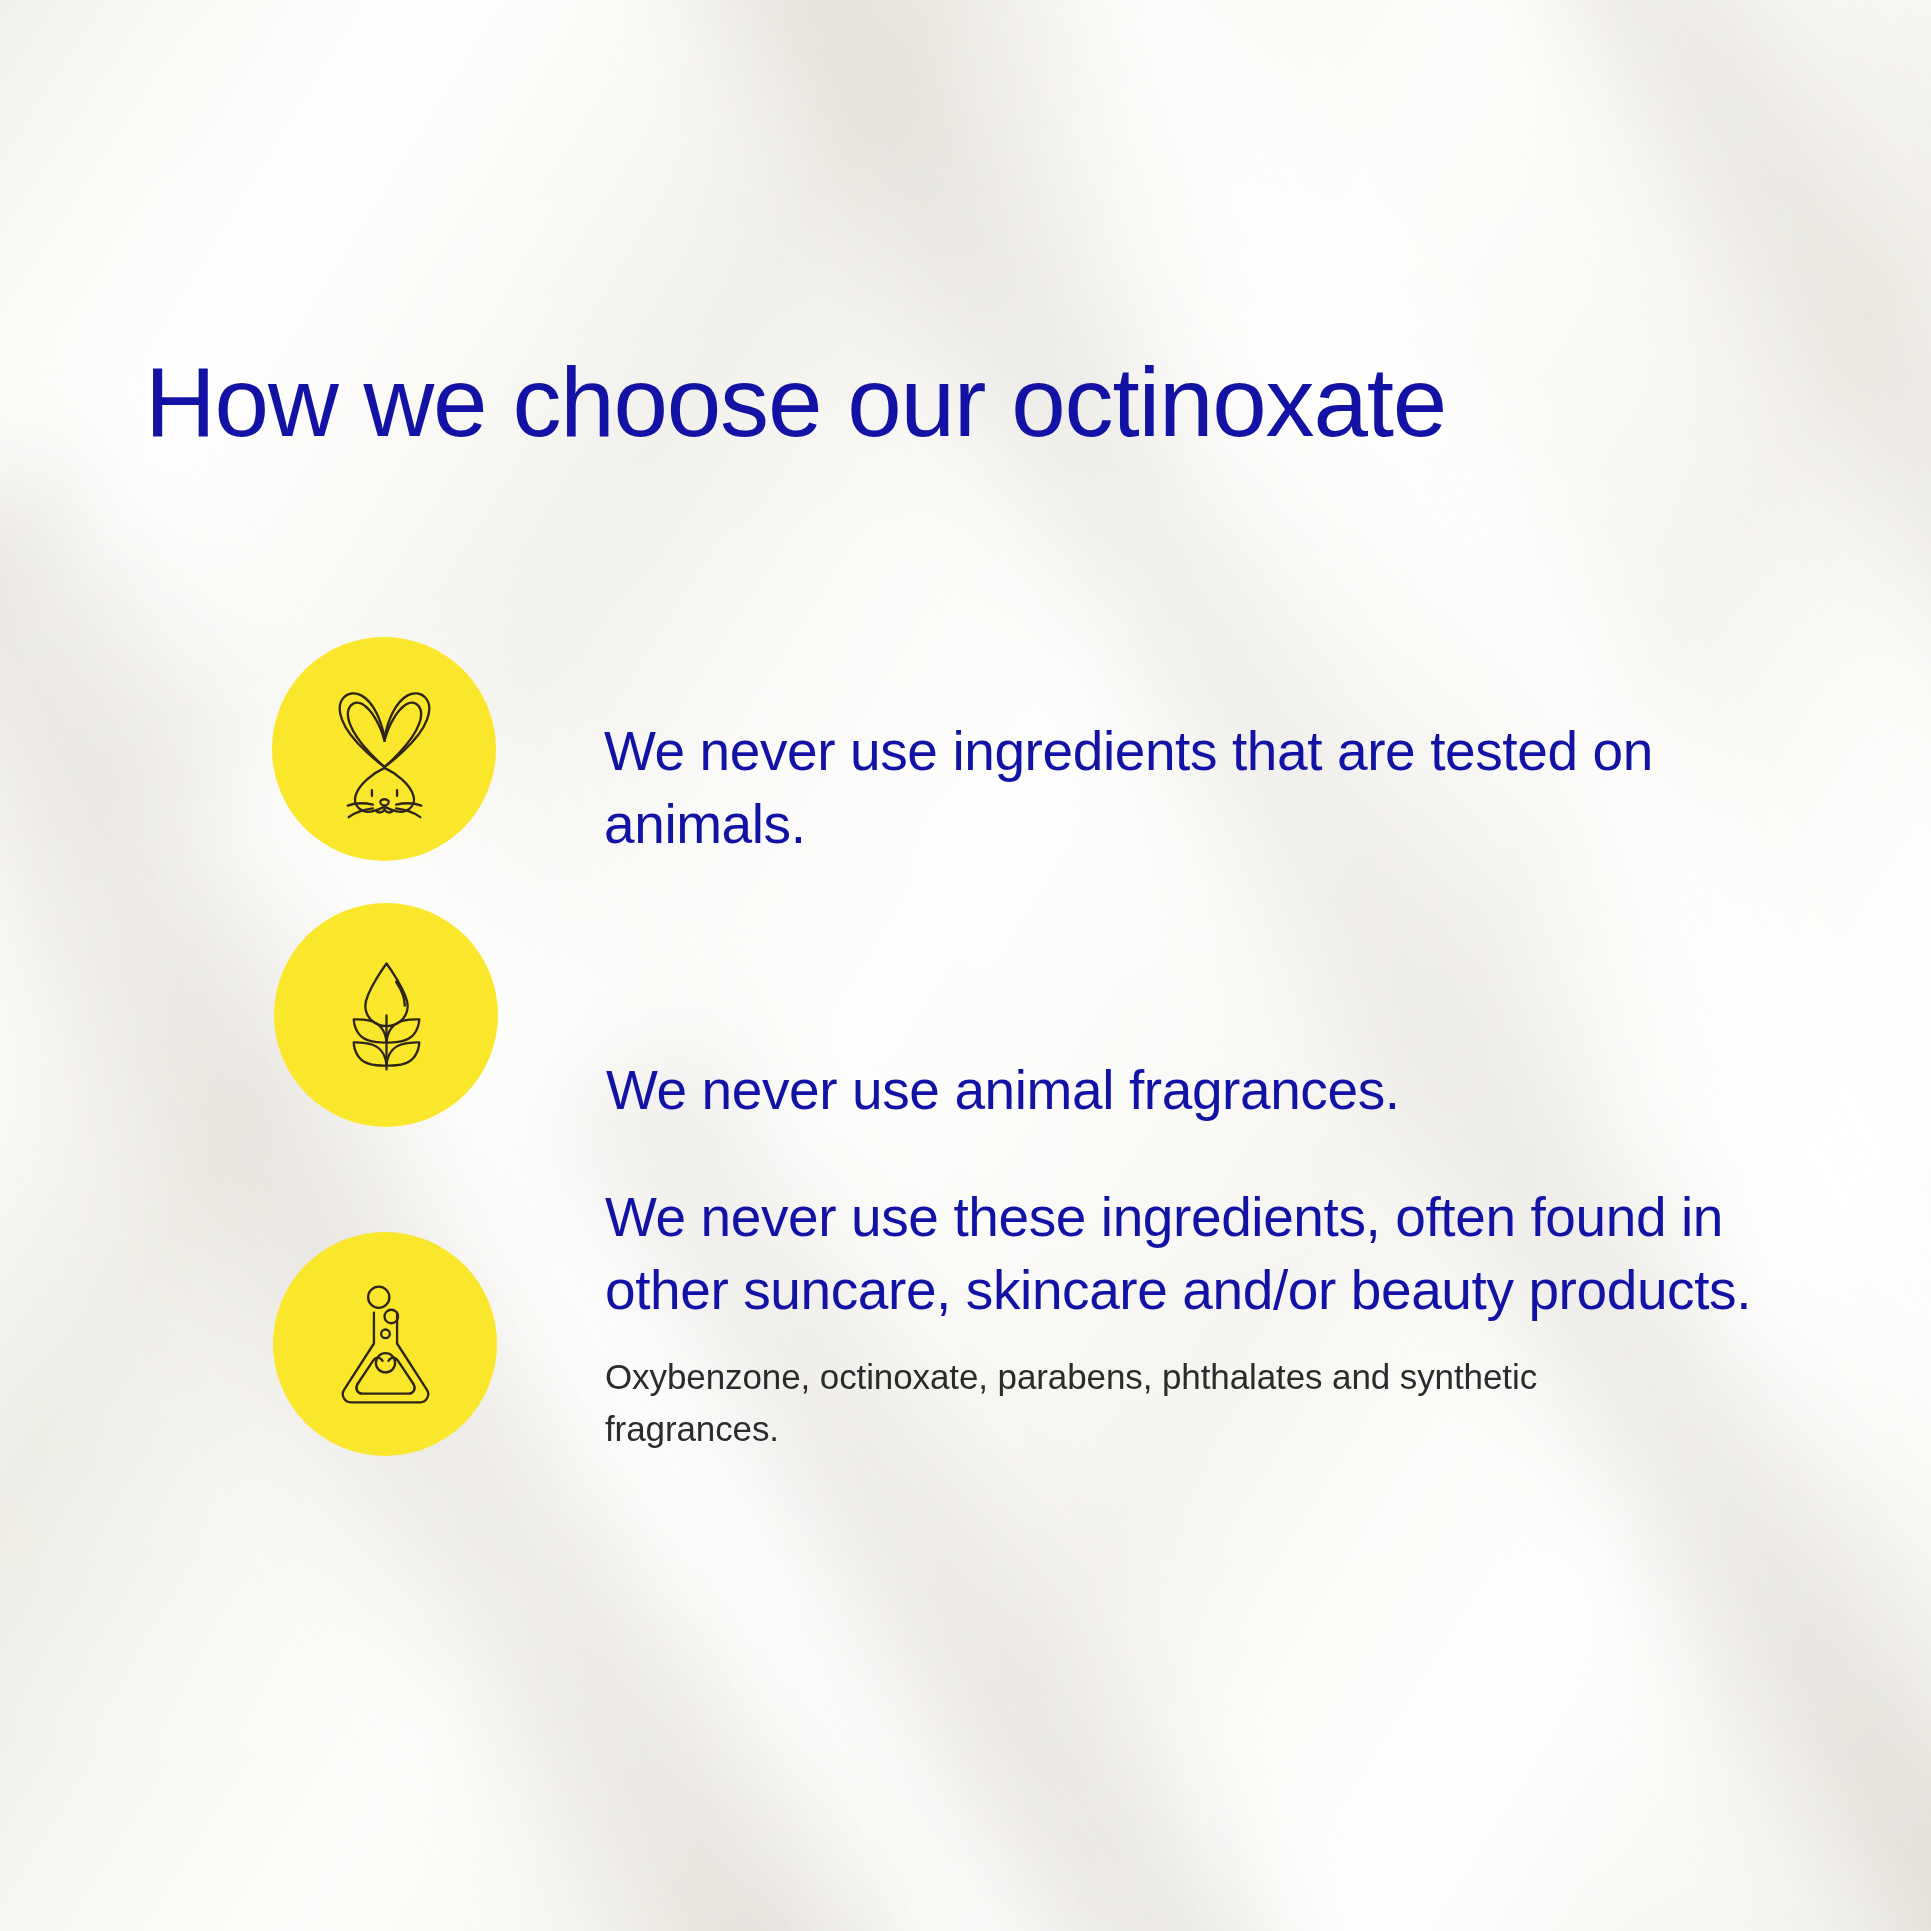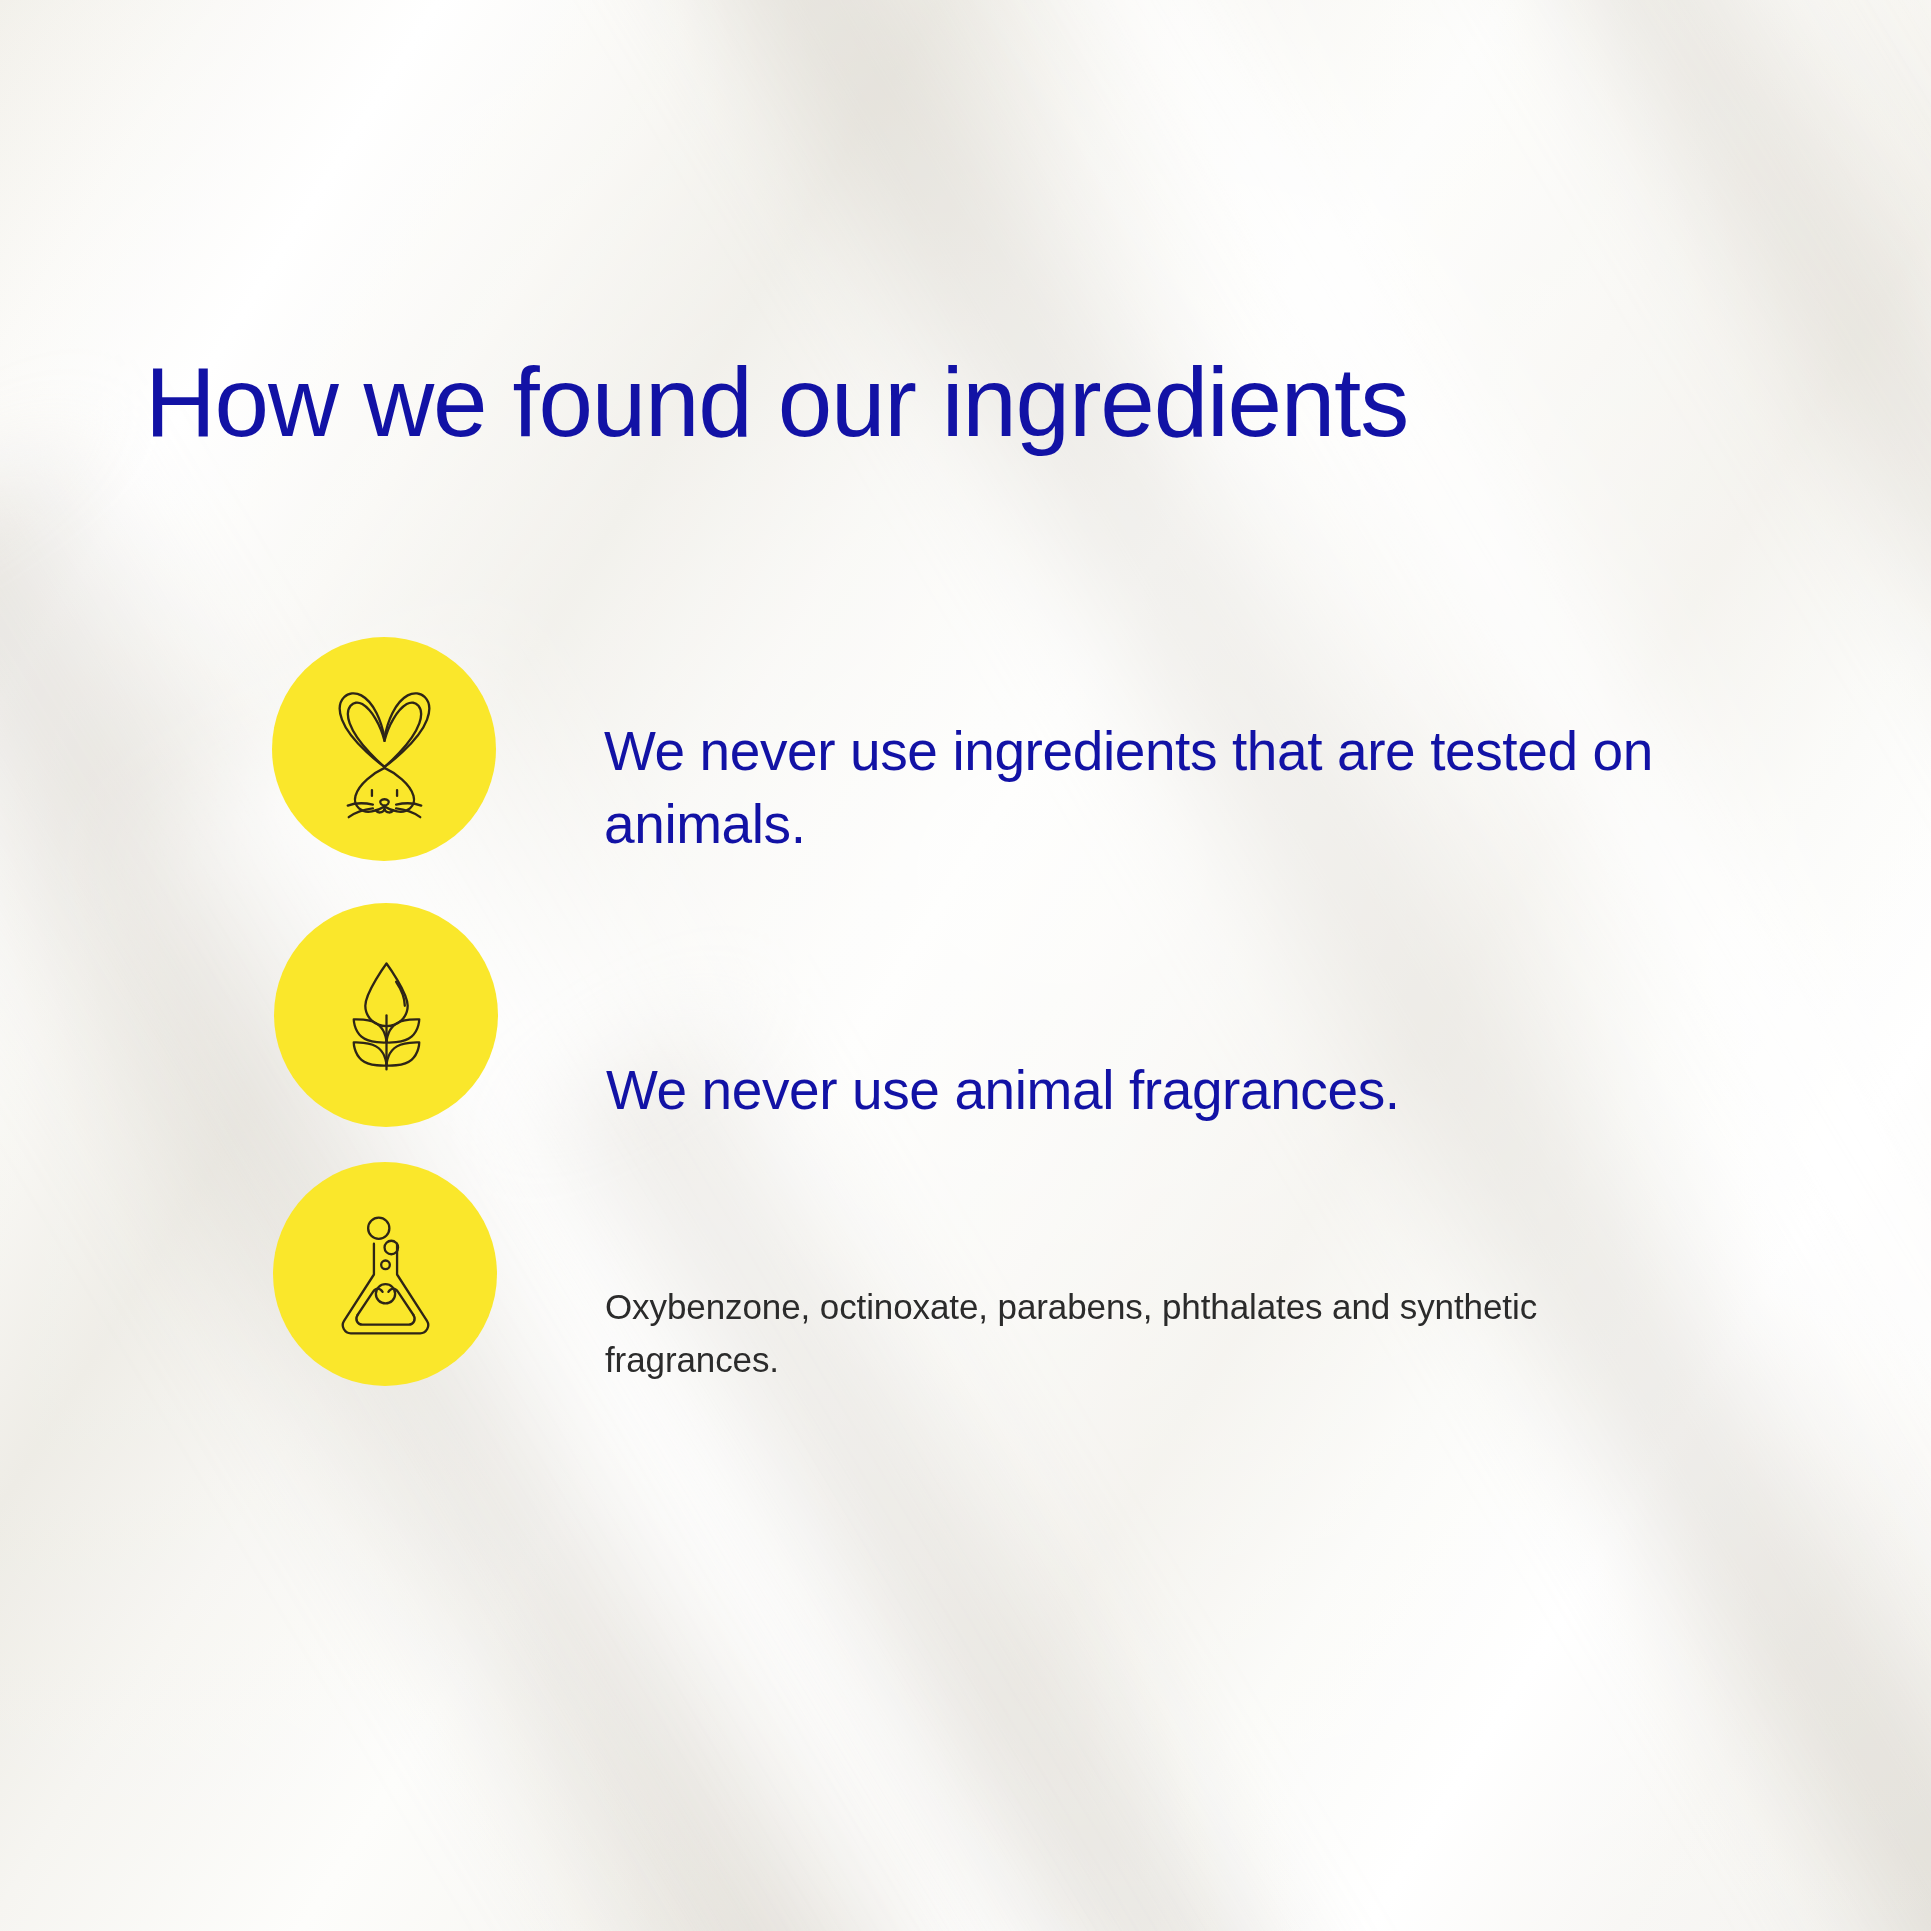--- a/index.html
+++ b/index.html
@@ -183,21 +183,21 @@
   <div class="bg-band band-b"></div>
   <div class="bg-band band-c"></div>
   <div class="bg-band band-d"></div>
   <div class="bg-band band-e"></div>
   <div class="bg-band band-f"></div>
   <div class="bg-band band-g"></div>
   <div class="bg-vignette"></div>
 
   <div class="content">
 
-    <div class="headline">How we found our ingredients</div>
+    <div class="headline">How we choose our octinoxate</div>
 
     <div class="rows">
 
       <div class="row row-1">
         <div class="badge">
           <svg width="145" height="145" viewBox="0 0 150 150" fill="none" stroke="#2e2517" stroke-width="2.4" stroke-linecap="round" stroke-linejoin="round">
 
             <path d="M75 93 C 75 93, 40 68, 31 44 C 23 23, 38 12, 51 19 C 64 26, 72 46, 75 63"></path>
             <path d="M75 93 C 75 93, 47 70, 39 48 C 33 31, 43 23, 52 28 C 62 34, 71 50, 75 66"></path>
 
@@ -261,20 +261,21 @@
             <path d="M58 38 L58 70 L27 118 C 23.5 123.5, 27.5 131, 34 131 L106 131 C 112.5 131, 116.5 123.5, 113 118 L82 70 L82 38"></path>
 
             <path d="M41 112 L57 88 C 60 83.5, 64 83.5, 67 88"></path>
             <path d="M99 112 L83 88 C 80 83.5, 76 83.5, 73 88"></path>
             <path d="M41 112 C 38 117, 41 122, 46 122 L94 122 C 99 122, 102 117, 99 112"></path>
 
             <circle cx="70" cy="90" r="10"></circle>
           </svg>
         </div>
         <div class="row-text">
+          <div class="stmt">We never use these ingredients, often found in other suncare, skincare and/or beauty products.</div>
           <div class="note">Oxybenzone, octinoxate, parabens, phthalates and synthetic fragrances.</div>
         </div>
       </div>
 
     </div>
   </div>
 </div>
 
 
 </body></html>

